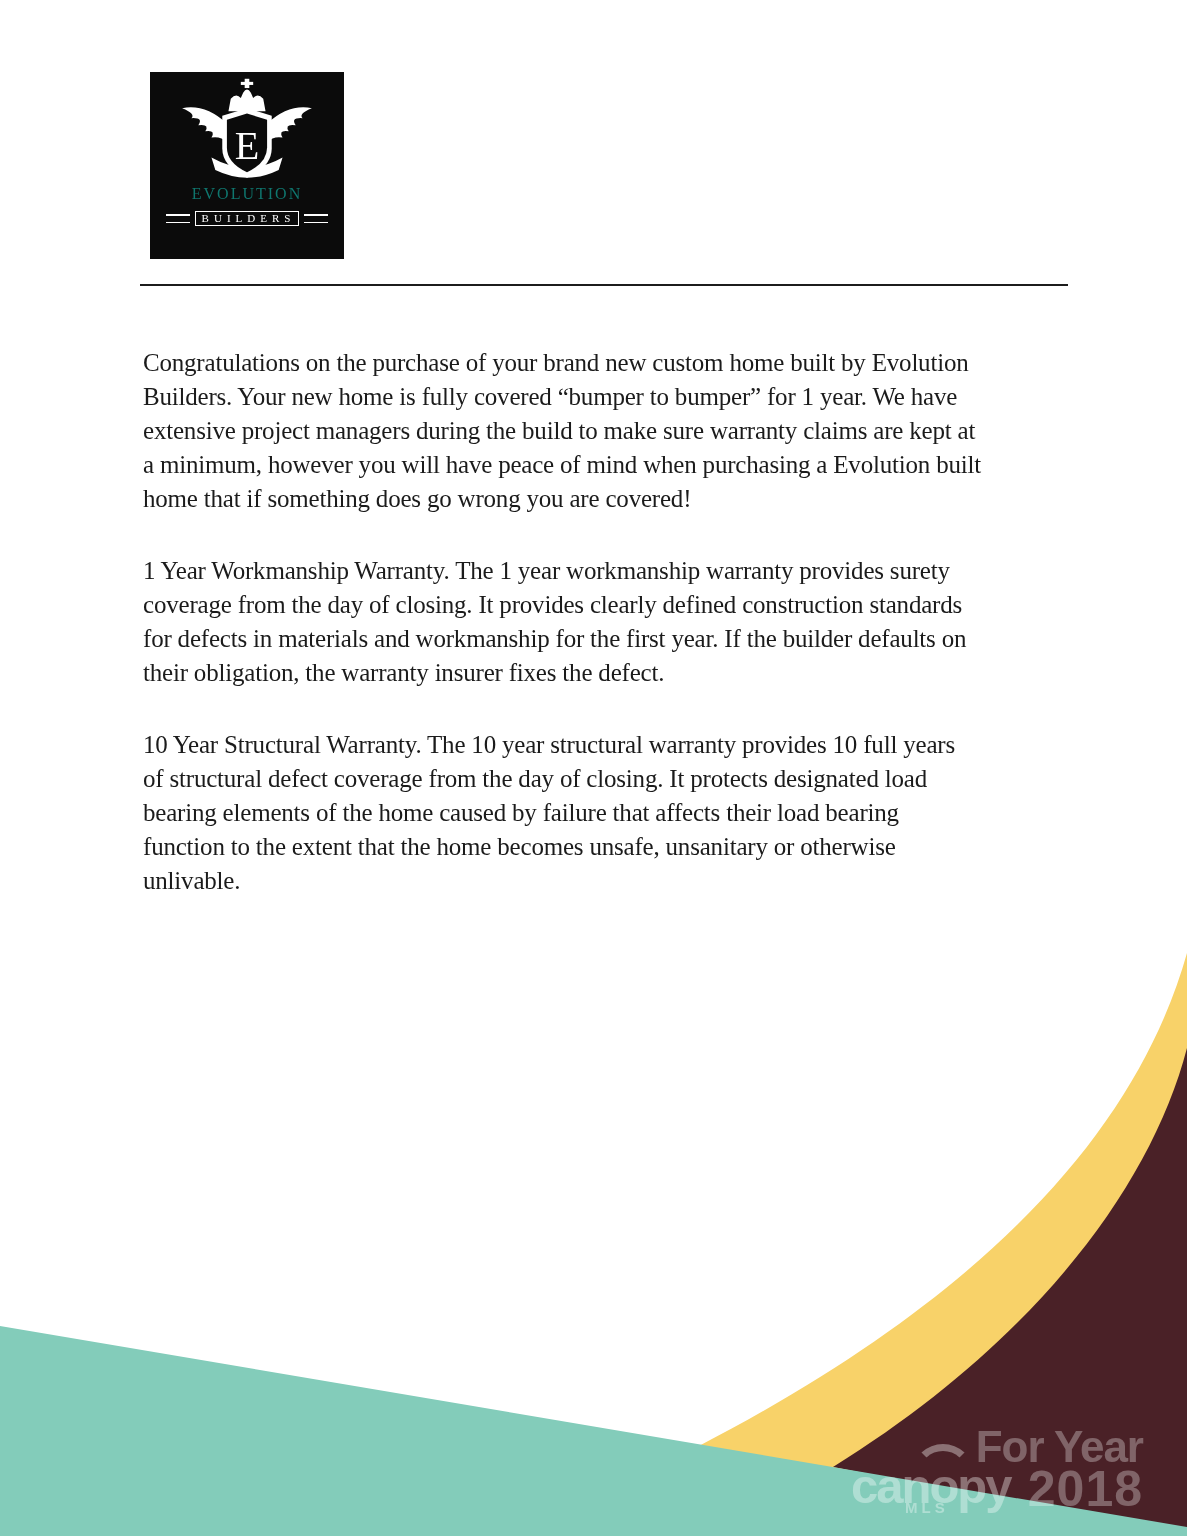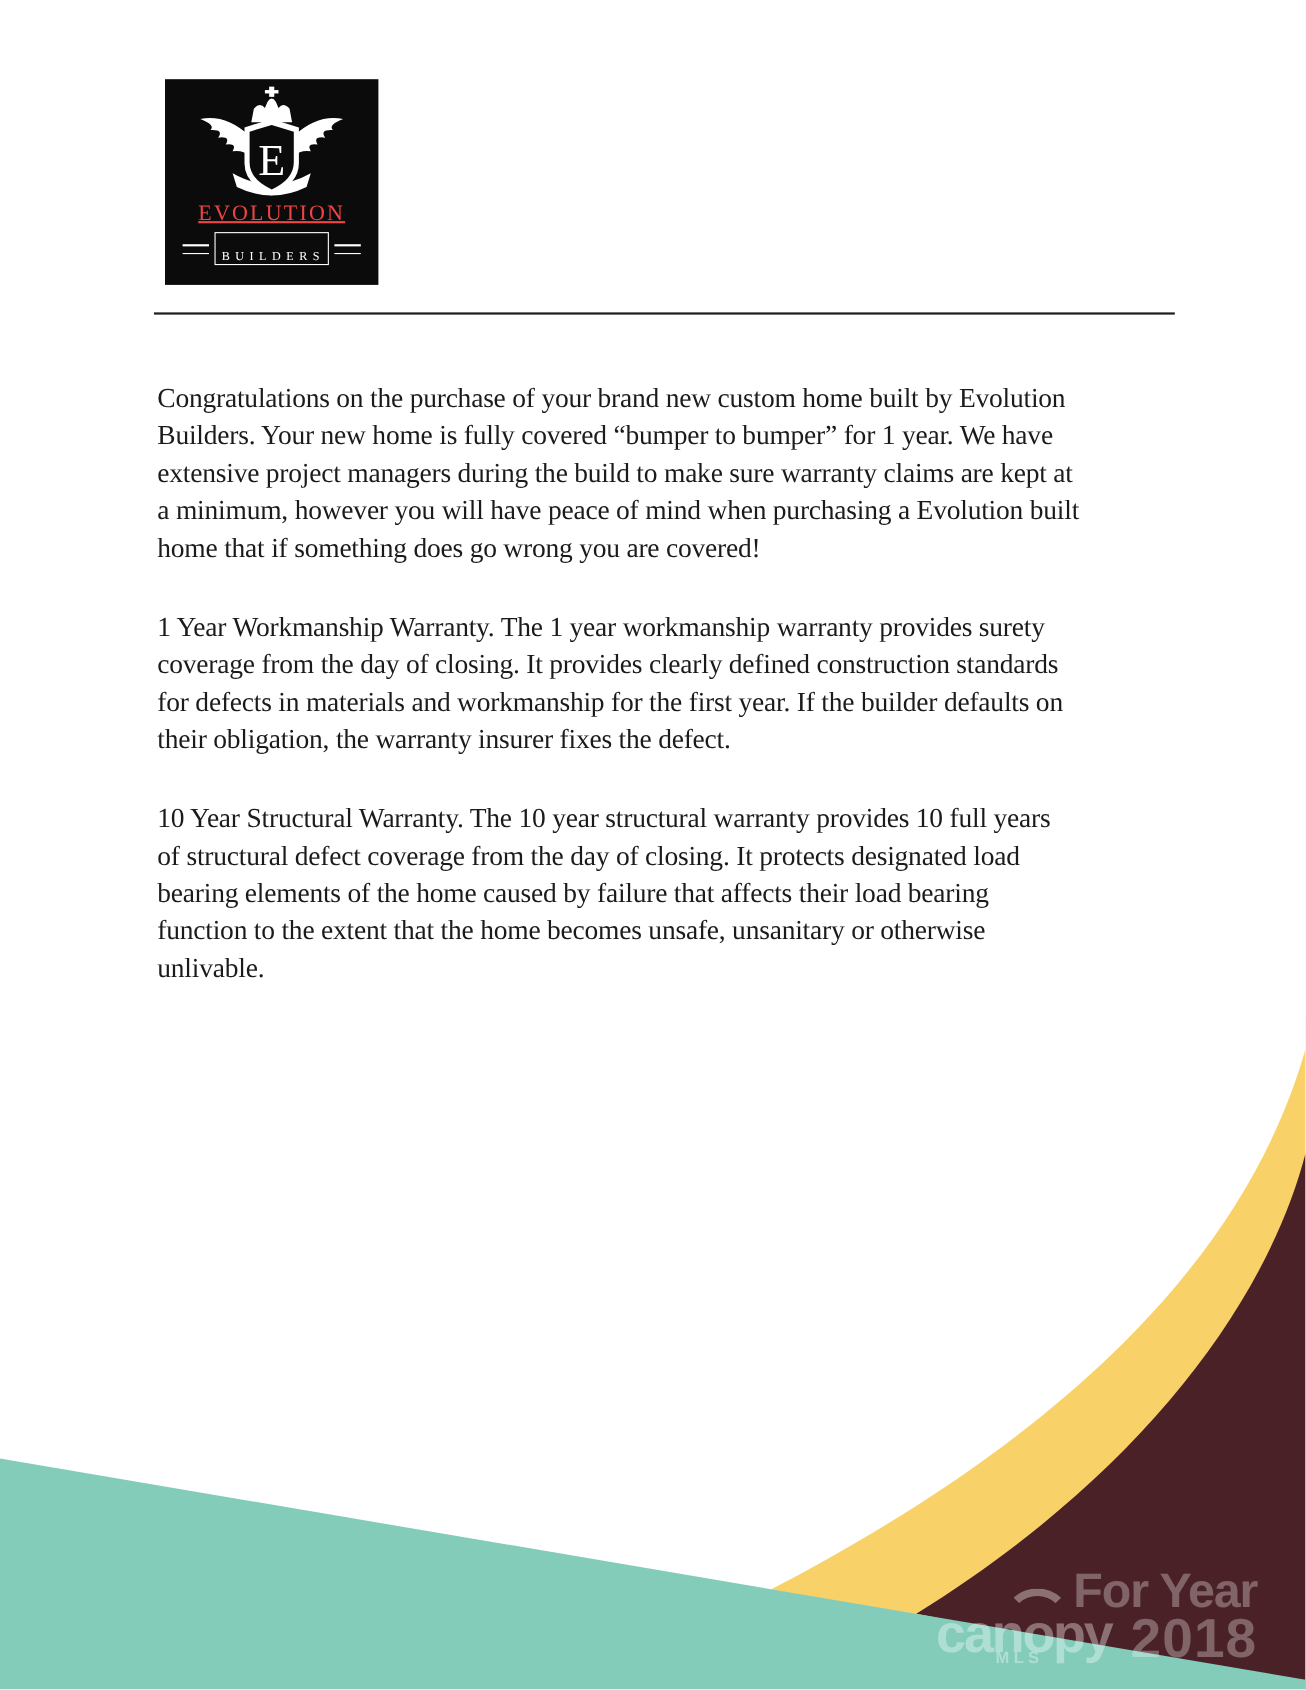--- a/index.html
+++ b/index.html
@@ -8,27 +8,27 @@
     background:#ffffff;overflow:hidden;
     font-family:"Liberation Serif",serif;color:#1b1b1b;
   }
   
   .logo-box{
     position:absolute;left:150px;top:72px;width:194px;height:187px;
     background:#0b0b0b;display:flex;flex-direction:column;align-items:center;
   }
   .crest{margin-top:5px;}
   .brand-name{
-    color:#ef4444;font-size:20px;letter-spacing:2px;line-height:26px;
-    font-family:"Liberation Serif",serif;font-weight:400;white-space:nowrap;text-decoration:underline;
+    color:#0f766e;font-size:16px;letter-spacing:2px;line-height:26px;
+    font-family:"Liberation Serif",serif;font-weight:400;white-space:nowrap;
   }
   .builders-row{display:flex;align-items:center;margin-top:4px;gap:5px;}
   .dline{width:24px;height:6px;border-top:2px solid #fff;border-bottom:1px solid #fff;}
   .builders-label{
-    color:#fff;border:1px solid #fff;padding:15px 3px 1px 6px;
+    color:#fff;border:1px solid #fff;padding:0 3px 1px 6px;
     font-family:"Liberation Serif",serif;font-size:11px;letter-spacing:5px;white-space:nowrap;
   }
   
   .rule{position:absolute;left:140px;top:284px;width:928px;height:2px;background:#1c1c1c;}
   
   .content{position:absolute;left:143px;top:346px;width:960px;}
   .para{
     font-size:25px;line-height:34px;margin:0 0 38px 0;
     white-space:pre-line;letter-spacing:-0.2px;
   }

